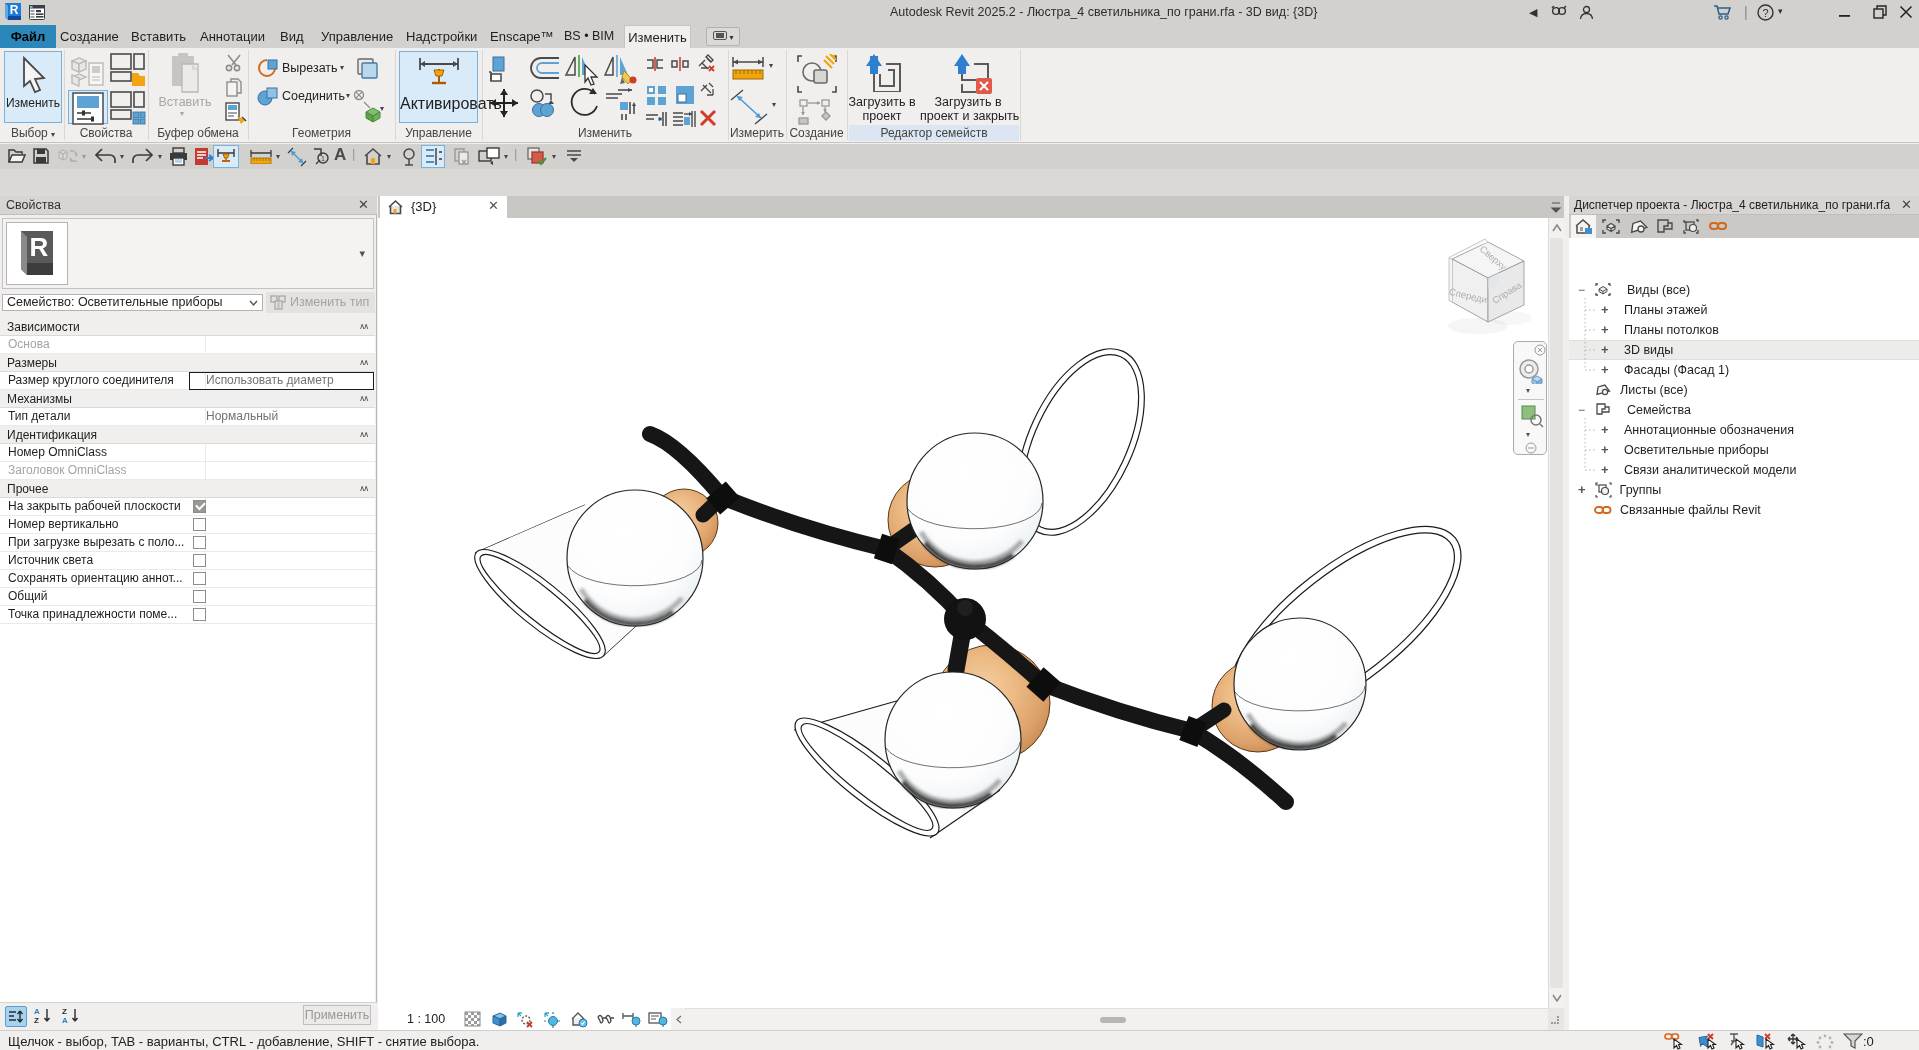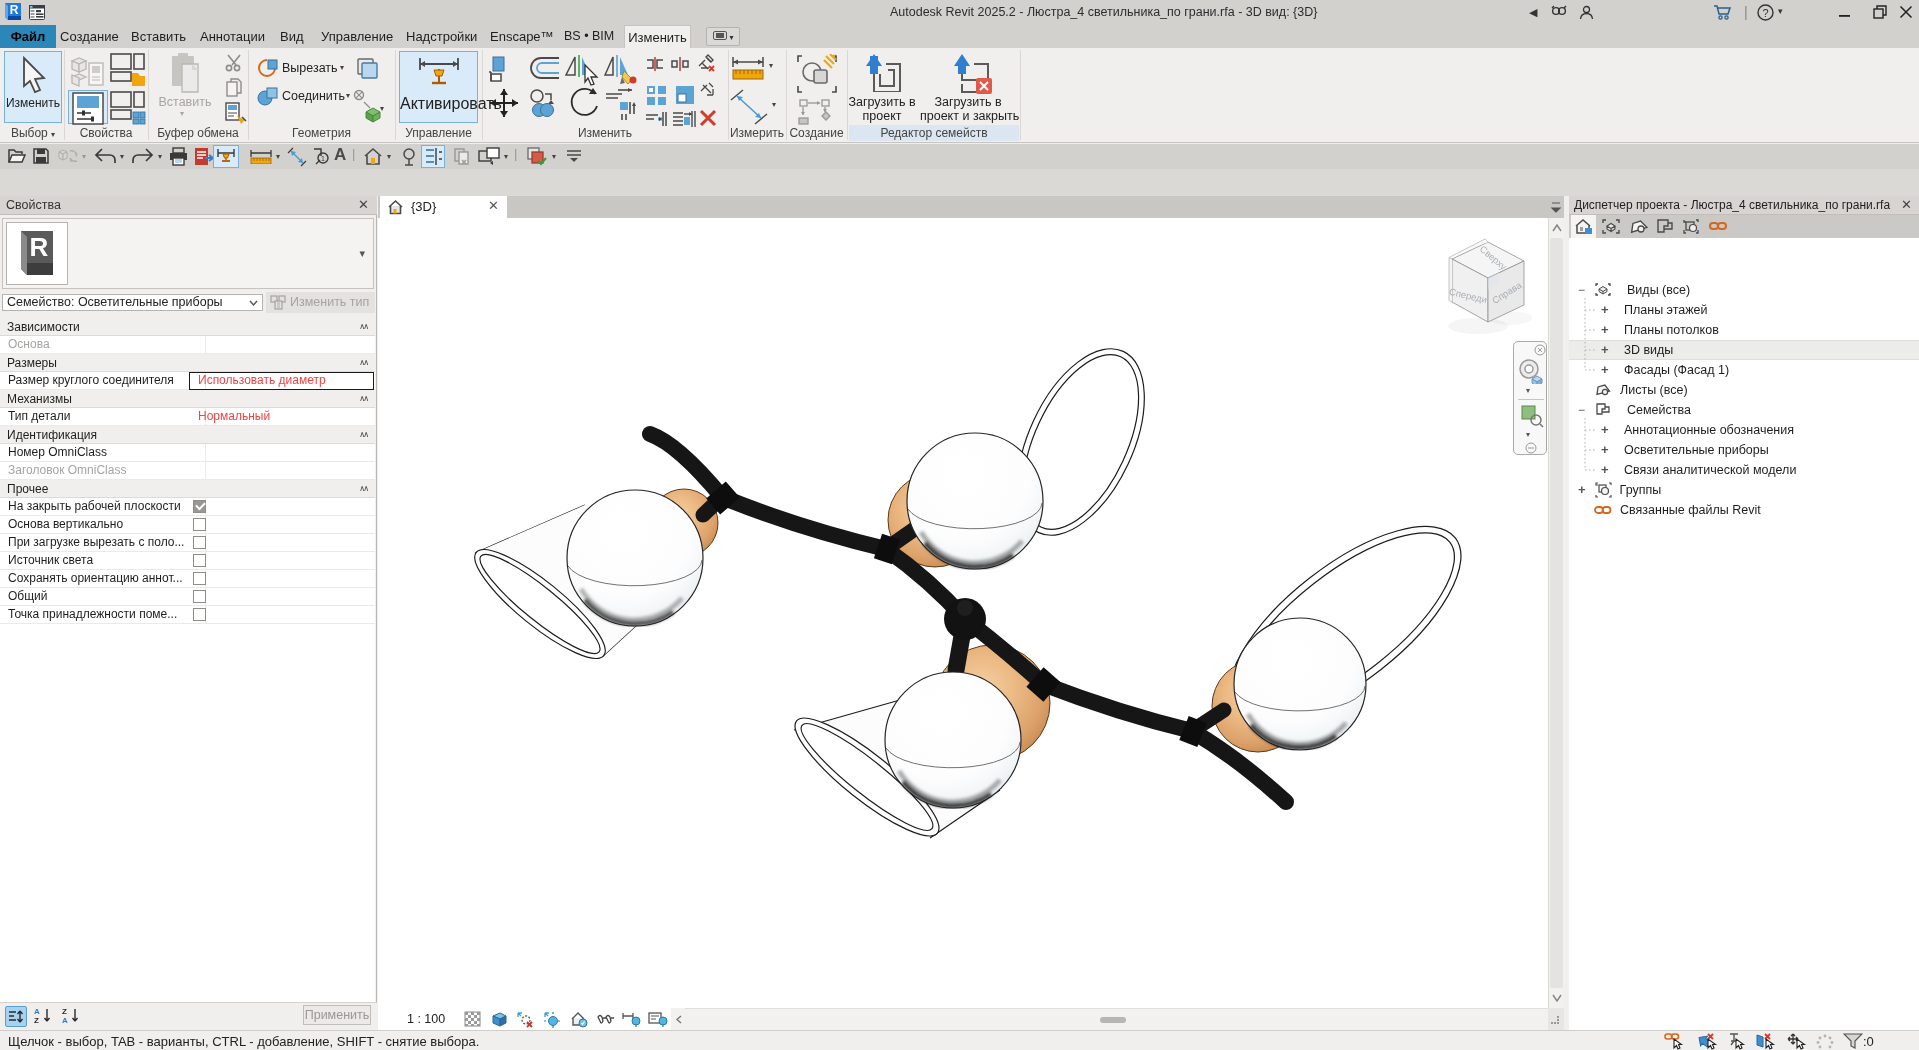--- a/index.html
+++ b/index.html
@@ -18,21 +18,21 @@
 #canvas{position:absolute;left:378px;top:196px;width:1186px;height:834px;background:#c9c7c4;}
 #cv-white{position:absolute;left:0;top:22px;width:1170px;height:790px;background:#ffffff;}
 #rightpanel{position:absolute;left:1569px;top:196px;width:350px;height:834px;background:#f0efed;}
 #statusbar{position:absolute;left:0;top:1030px;width:1919px;height:20px;background:#f0efed;border-top:1px solid #d0cecb;font-size:13px;color:#222;}
 .txt{position:absolute;white-space:nowrap;}
 .sect{position:absolute;left:0;width:375px;height:18px;background:#f0efed;border-bottom:1px solid #dcdad7;font-size:12px;color:#1e1e1e;line-height:18px;padding-left:7px;}
 .chev{position:absolute;right:8px;top:0;font-size:8px;letter-spacing:-2px;color:#444;}
 .prow{position:absolute;left:0;width:375px;height:18px;border-bottom:1px solid #eceae8;font-size:12px;line-height:17px;}
 .plab{position:absolute;left:0;padding-left:8px;width:206px;color:#1e1e1e;border-right:1px solid #eceae8;height:18px;overflow:hidden;white-space:nowrap;}
 .gray{color:#a6a4a1;}
-.pval{position:absolute;left:190px;width:184px;height:18px;padding-left:8px;color:#ef4444;white-space:nowrap;overflow:hidden;}
+.pval{position:absolute;left:190px;width:184px;height:18px;padding-left:16px;color:#737373;white-space:nowrap;overflow:hidden;}
 .cb{position:absolute;left:193px;top:2px;width:13px;height:13px;background:#fff;border:1px solid #8f8d8a;}
 .cb.on{background:#9a9895;}
 .cb.on::after{content:"";position:absolute;left:2px;top:1px;width:7px;height:4px;border-left:2px solid #fff;border-bottom:2px solid #fff;transform:rotate(-45deg);}
 .trow{position:absolute;height:20px;line-height:20px;font-size:12.5px;color:#1e1e1e;white-space:nowrap;}
 .plus{position:absolute;font-size:13px;color:#555;font-weight:bold;}
 </style></head>
 <body>
 <div id="titlebar">
 <svg class="abs" style="left:2px;top:1px" width="23" height="23" viewBox="0 0 23 23">
       <path d="M3 2 L19 2 L19 15 L6 15 L6 19 L3 16 Z" fill="#1e79d7"></path>
@@ -504,21 +504,21 @@
       </div>
 <div class="prow" style="top:144px;">
         <span class="plab gray">Заголовок OmniClass</span>
       </div>
 <div class="sect" style="top:162px;">Прочее<span class="chev">∧∧</span></div>
 <div class="prow" style="top:180px;">
         <span class="plab">На закрыть рабочей плоскости</span>
         <span class="cb on"></span>
       </div>
 <div class="prow" style="top:198px;">
-        <span class="plab">Основа вертикально</span>
+        <span class="plab">Номер вертикально</span>
         <span class="cb"></span>
       </div>
 <div class="prow" style="top:216px;">
         <span class="plab">При загрузке вырезать с поло...</span>
         <span class="cb"></span>
       </div>
 <div class="prow" style="top:234px;">
         <span class="plab">Источник света</span>
         <span class="cb"></span>
       </div>

